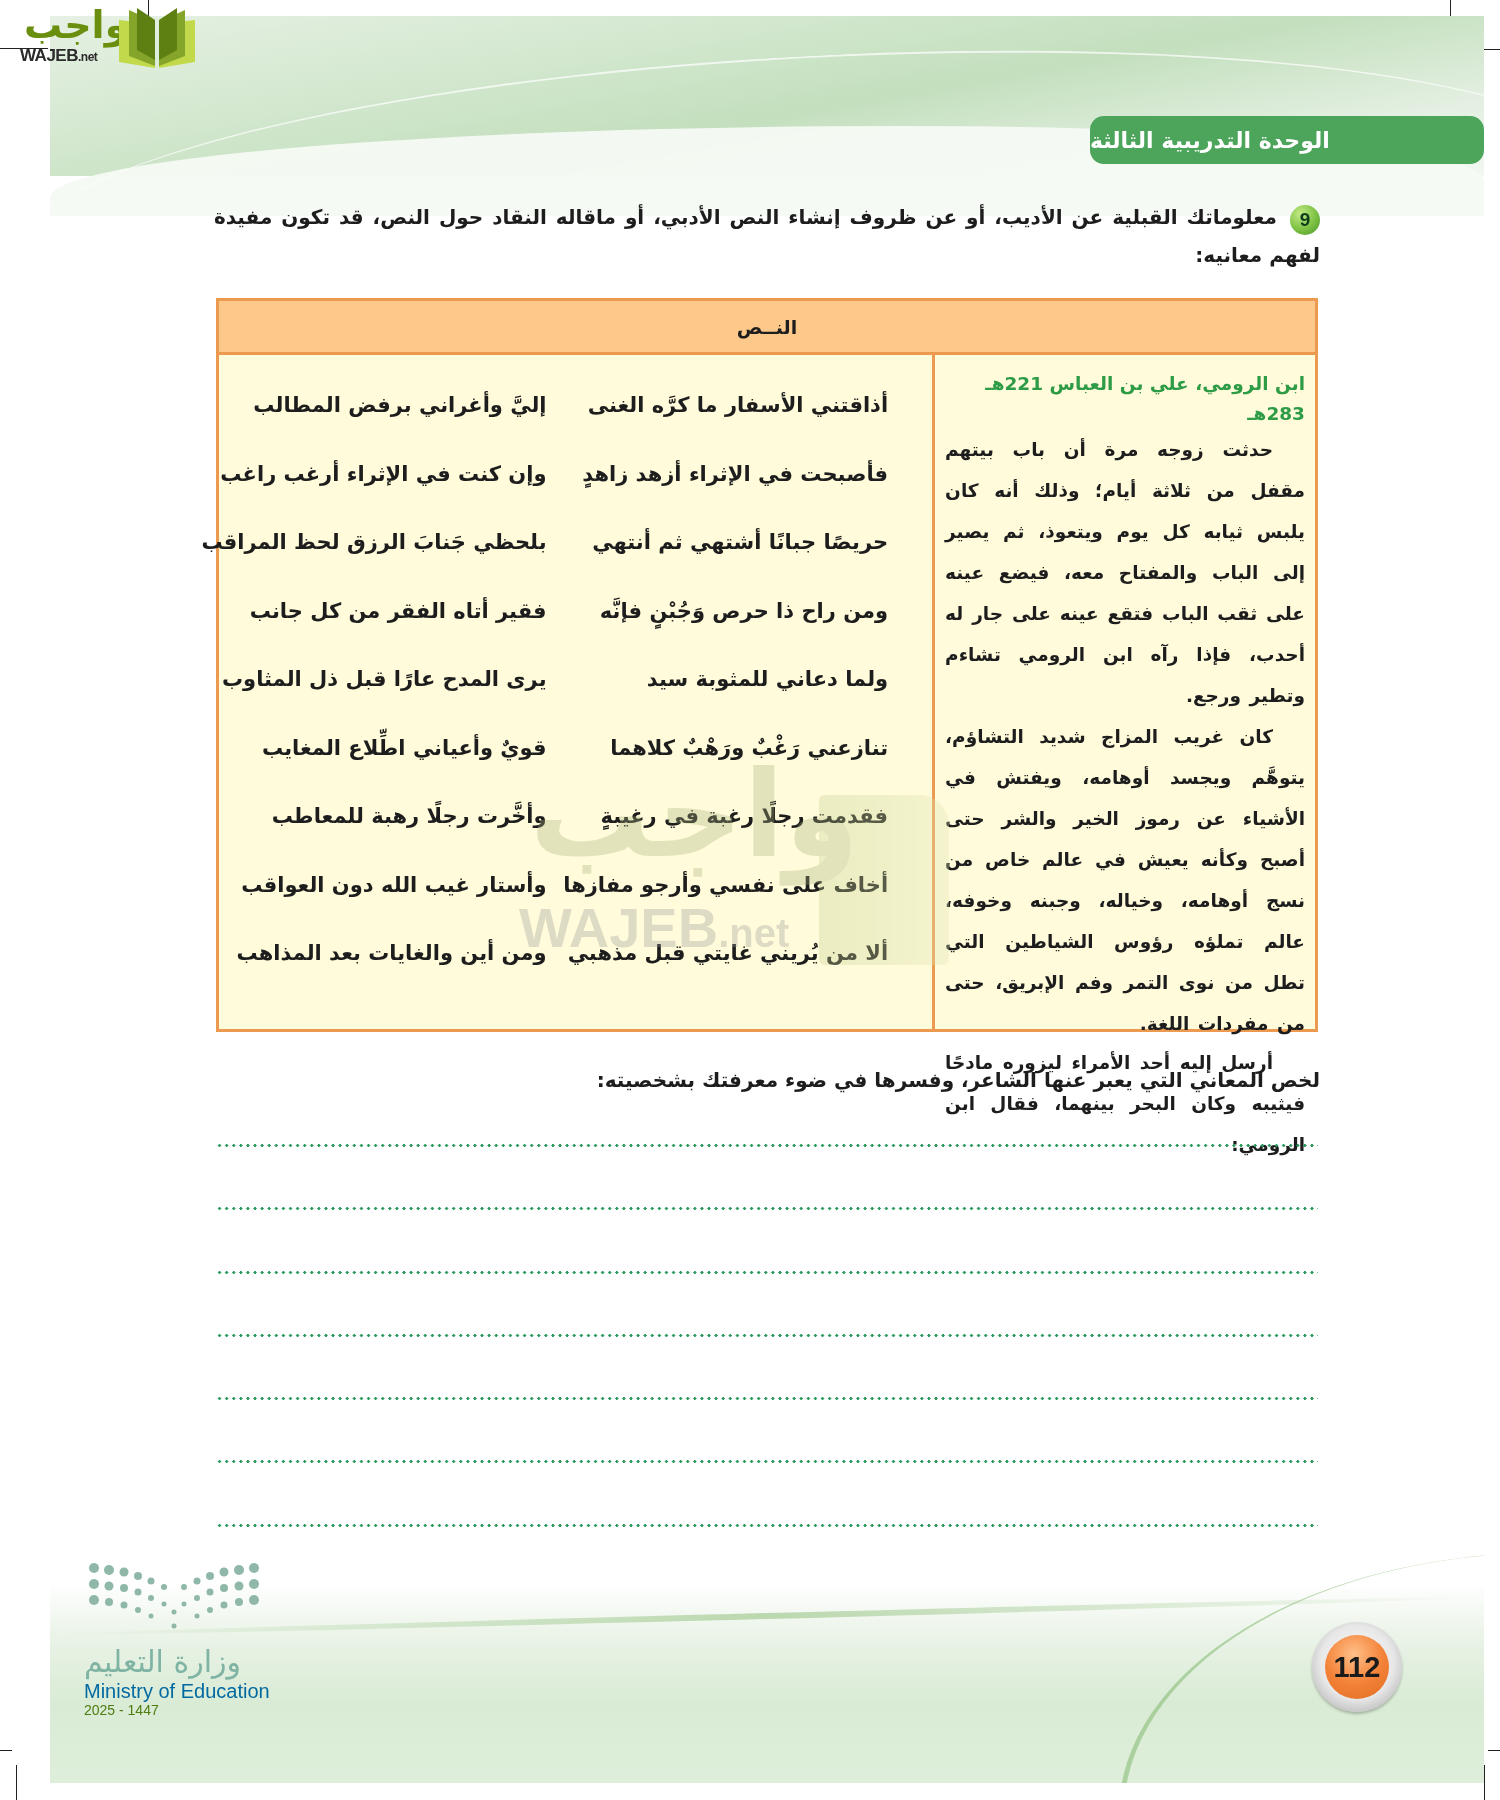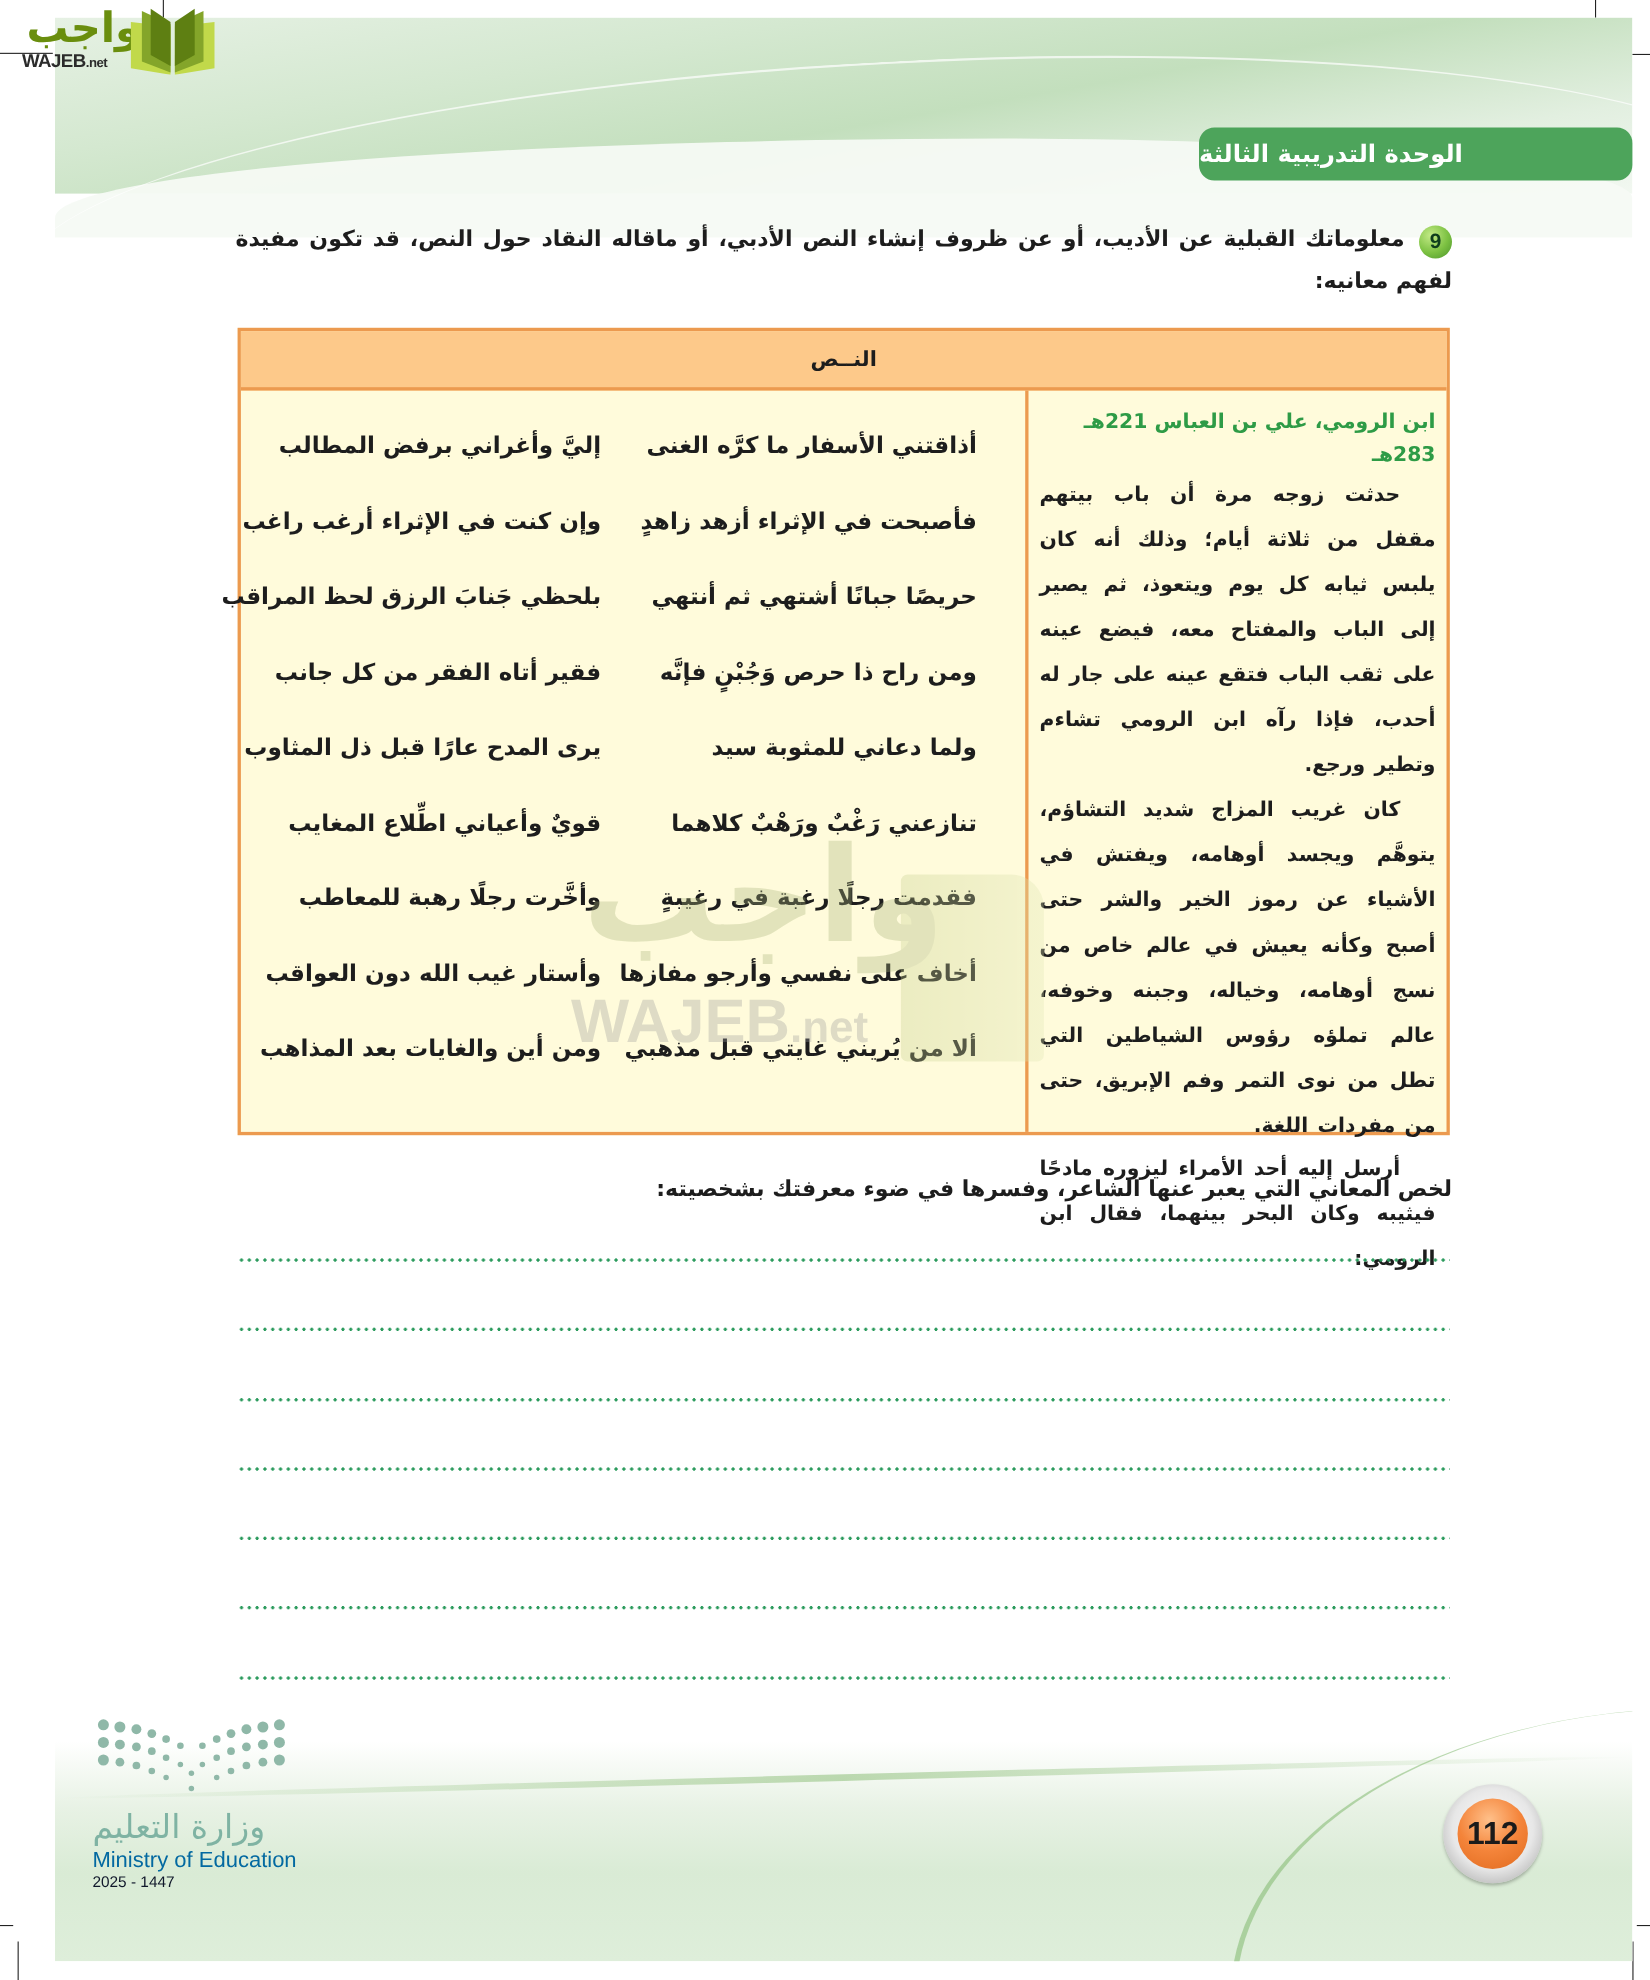--- a/index.html
+++ b/index.html
@@ -112,21 +112,21 @@
 
     
     .answer-lines { position: absolute; left: 216px; top: 1144px; width: 1102px; }
     .answer-line { height: 3px; margin-bottom: 60.3px; background-image: radial-gradient(circle, #2a9a5c 1.3px, transparent 1.6px); background-size: 7.1px 3px; background-repeat: repeat-x; }
 
     
     .ministry { position: absolute; left: 82px; top: 1562px; width: 190px; height: 160px; z-index: 3; }
     .dots { position: absolute; left: 2px; top: 0; width: 180px; height: 70px; }
     .min-ar { position: absolute; left: 2px; top: 82px; font-size: 30px; color: #7fb3a3; direction: rtl; width: 180px; text-align: left; font-family: "DejaVu Sans", sans-serif; }
     .min-en { position: absolute; left: 2px; top: 118px; font-family: "Liberation Sans", sans-serif; font-size: 20px; color: #0369a1; }
-    .min-year { position: absolute; left: 2px; top: 140px; font-family: "Liberation Sans", sans-serif; font-size: 14px; color: #0f172a; }
+    .min-year { position: absolute; left: 2px; top: 140px; font-family: "Liberation Sans", sans-serif; font-size: 14px; color: #4d7c0f; }
 
     
     .page-num {
       position: absolute; left: 1312px; top: 1622px; width: 90px; height: 90px; border-radius: 50%;
       background: radial-gradient(circle at 50% 45%, #ffffff 0%, #e7e7e7 55%, #9b9b9b 100%);
       display: flex; align-items: center; justify-content: center; z-index: 4;
       box-shadow: 0 2px 3px rgba(0,0,0,0.25);
     }
     .page-num-inner {
       width: 64px; height: 64px; border-radius: 50%;

